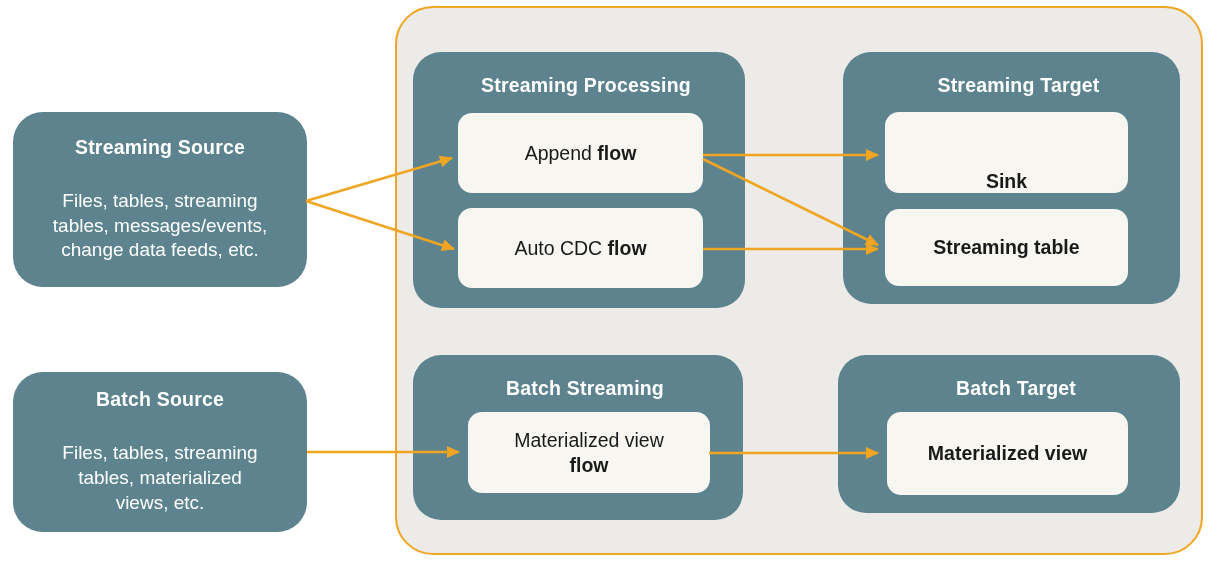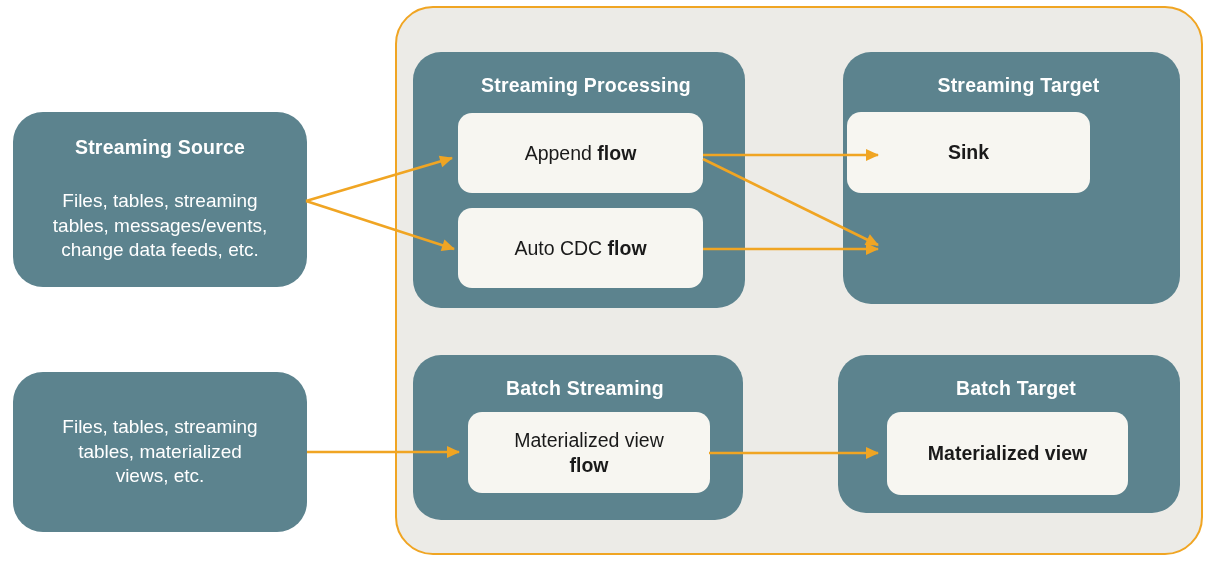--- a/index.html
+++ b/index.html
@@ -47,21 +47,21 @@
   
   .card{
     position:absolute;background:var(--card_bg);border-radius:14px;
     display:flex;flex-direction:column;align-items:center;justify-content:center;
     text-align:center;color:var(--text_dark);font-size:19.5px;line-height:1.25;
   }
   .card .inline-text{display:block;}
   .card b{font-weight:700;}
   .card-append{left:458px;top:113px;width:245px;height:80px;}
   .card-autocdc{left:458px;top:208px;width:245px;height:80px;}
-  .card-sink{left:847px;top:112px;width:243px;height:81px;}
+  .card-sink{left:885px;top:112px;width:243px;height:81px;justify-content:flex-end;}
   .card-streaming-table{left:885px;top:209px;width:243px;height:77px;}
   .card-mv-flow{left:468px;top:412px;width:242px;height:81px;}
   .card-mv{left:887px;top:412px;width:241px;height:83px;}
   .row-text{display:inline;}
   
   .arrows{position:absolute;left:0;top:0;pointer-events:none;}
   .arrows line{stroke:var(--accent);stroke-width:2.6px;}
   .arrows marker path{fill:var(--accent);}
 </style>
 </head>
@@ -72,40 +72,44 @@
   <div class="panel"></div>
 
   <div class="source-box streaming">
     <div class="source-title">Streaming Source</div>
     <div class="source-body">Files, tables, streaming
 tables, messages/events,
 change data feeds, etc.</div>
   </div>
 
   <div class="source-box batch">
+    <div class="source-title">Batch Source</div>
     <div class="source-body">Files, tables, streaming
 tables, materialized
 views, etc.</div>
   </div>
 
   <div class="group-box streaming-processing">
     <div class="group-title">Streaming Processing</div>
   </div>
   <div class="card card-append">
     <div class="row-text"><span>Append</span> <b>flow</b></div>
   </div>
   <div class="card card-autocdc">
     <div class="row-text"><span>Auto CDC</span> <b>flow</b></div>
   </div>
 
   <div class="group-box streaming-target">
     <div class="group-title">Streaming Target</div>
   </div>
   <div class="card card-sink">
     <b>Sink</b>
+  </div>
+  <div class="card card-streaming-table">
+    <b>Streaming table</b>
   </div>
 
   <div class="group-box batch-processing">
     <div class="group-title">Batch Streaming</div>
   </div>
   <div class="card card-mv-flow">
     <span class="inline-text">Materialized view</span>
     <b class="inline-text">flow</b>
   </div>
 

